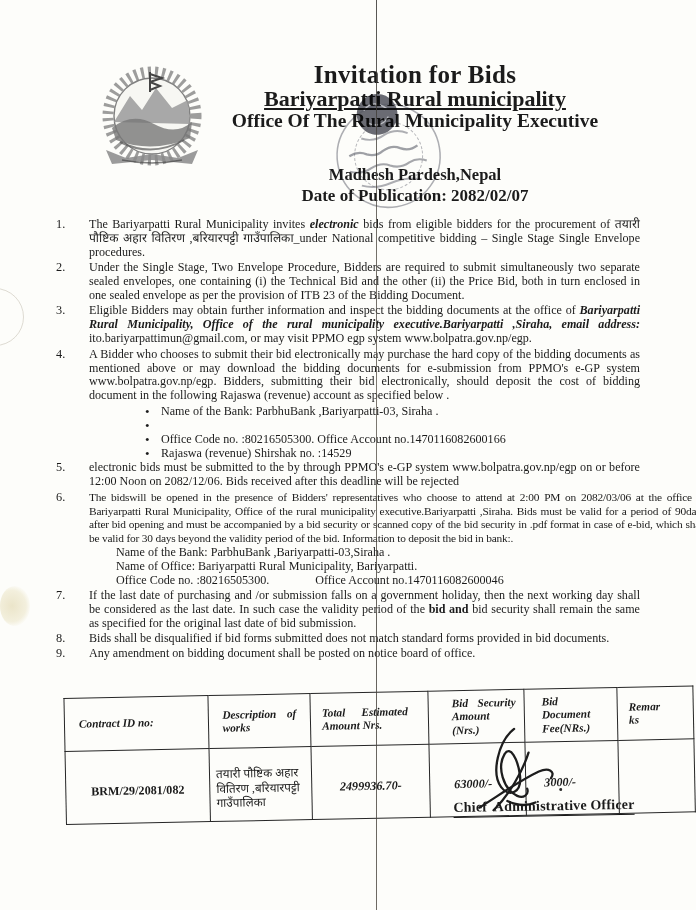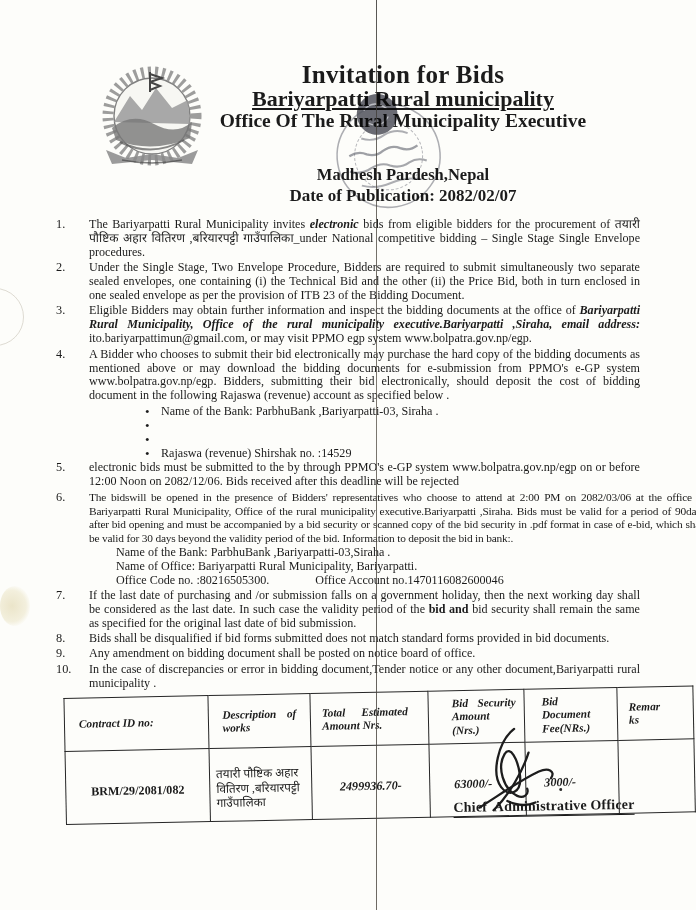--- a/index.html
+++ b/index.html
@@ -8,21 +8,21 @@
   
   .fold-line{position:absolute;left:376px;top:0;width:1.4px;height:910px;
     background:linear-gradient(180deg,#2d2b28 0%,#4a463f 18%,#5d584f 45%,#3f3b35 70%,#4a453e 100%);
     opacity:.8;z-index:30;}
   .crease-arc{position:absolute;left:-34px;top:288px;width:56px;height:56px;border:1.2px solid #d3cfc4;
     border-radius:50%;opacity:.75;}
   .smudge{position:absolute;left:0px;top:586px;width:30px;height:40px;border-radius:50%;
     background:radial-gradient(ellipse at 40% 50%, #e9e2c4 0%, #f2eeda 55%, rgba(255,255,255,0) 75%);opacity:.9;}
   
   .logo{position:absolute;left:92px;top:62px;width:120px;height:114px;}
-  .header-block{position:absolute;left:136px;top:60px;width:534px;text-align:center;font-weight:bold;}
+  .header-block{position:absolute;left:148px;top:60px;width:534px;text-align:center;font-weight:bold;}
   .h-title{font-size:25px;line-height:29px;letter-spacing:.3px;}
   .h-muni{font-size:22px;line-height:20px;text-decoration:underline;}
   .h-office{font-size:19.5px;line-height:23px;}
   .h-loc{font-size:16px;line-height:20px;}
   .h-prov{font-size:16.5px;line-height:19px;margin-top:33px;}
   .h-date{font-size:17px;line-height:23px;}
   .stamp{position:absolute;left:324px;top:84px;width:128px;height:136px;transform:rotate(-9deg);
     opacity:.82;z-index:20;mix-blend-mode:multiply;}
   
   .items-list{position:absolute;left:56px;top:218px;width:584px;font-size:12.1px;line-height:13.9px;}
@@ -130,20 +130,21 @@
     <ul class="bullets">
       <li class="bullet-row">
           <span class="bullet-dot">•</span>
           <span>Name of the Bank: ParbhuBank ,Bariyarpatti-03, Siraha .</span>
         </li>
       <li class="bullet-row">
           <span class="bullet-dot">•</span>
         </li>
       <li class="bullet-row">
           <span class="bullet-dot">•</span>
+          <span>Office Code no. :80216505300.  Office Account no.1470116082600166</span>
         </li>
       <li class="bullet-row">
           <span class="bullet-dot">•</span>
           <span>Rajaswa (revenue) Shirshak no. :14529</span>
         </li>
     </ul>
 
     <div class="li">
       <span class="num">5.</span>
       <div class="txt">electronic bids must be submitted to the by  through PPMO's e-GP system www.bolpatra.gov.np/egp on or before 12:00 Noon on 2082/12/06. Bids received after this deadline will be rejected</div>
@@ -169,24 +170,20 @@
     <div class="li">
       <span class="num">8.</span>
       <div class="txt">Bids shall be disqualified if bid forms submitted does not match standard forms provided in bid documents.</div>
     </div>
 
     <div class="li">
       <span class="num">9.</span>
       <div class="txt">Any amendment on bidding document shall be posted on notice board of office.</div>
     </div>
 
-    <div class="li">
-      <span class="num">10.</span>
-      <div class="txt">In the case of discrepancies or error in bidding document,Tender notice or any other document,Bariyarpatti rural municipality .</div>
-    </div>
   </div>
 
   <div class="bid-table-wrap">
     <table class="bid">
       <colgroup>
         <col style="width:144px">
           <col style="width:102px">
           <col style="width:118px">
         <col style="width:96px">
           <col style="width:93px">

